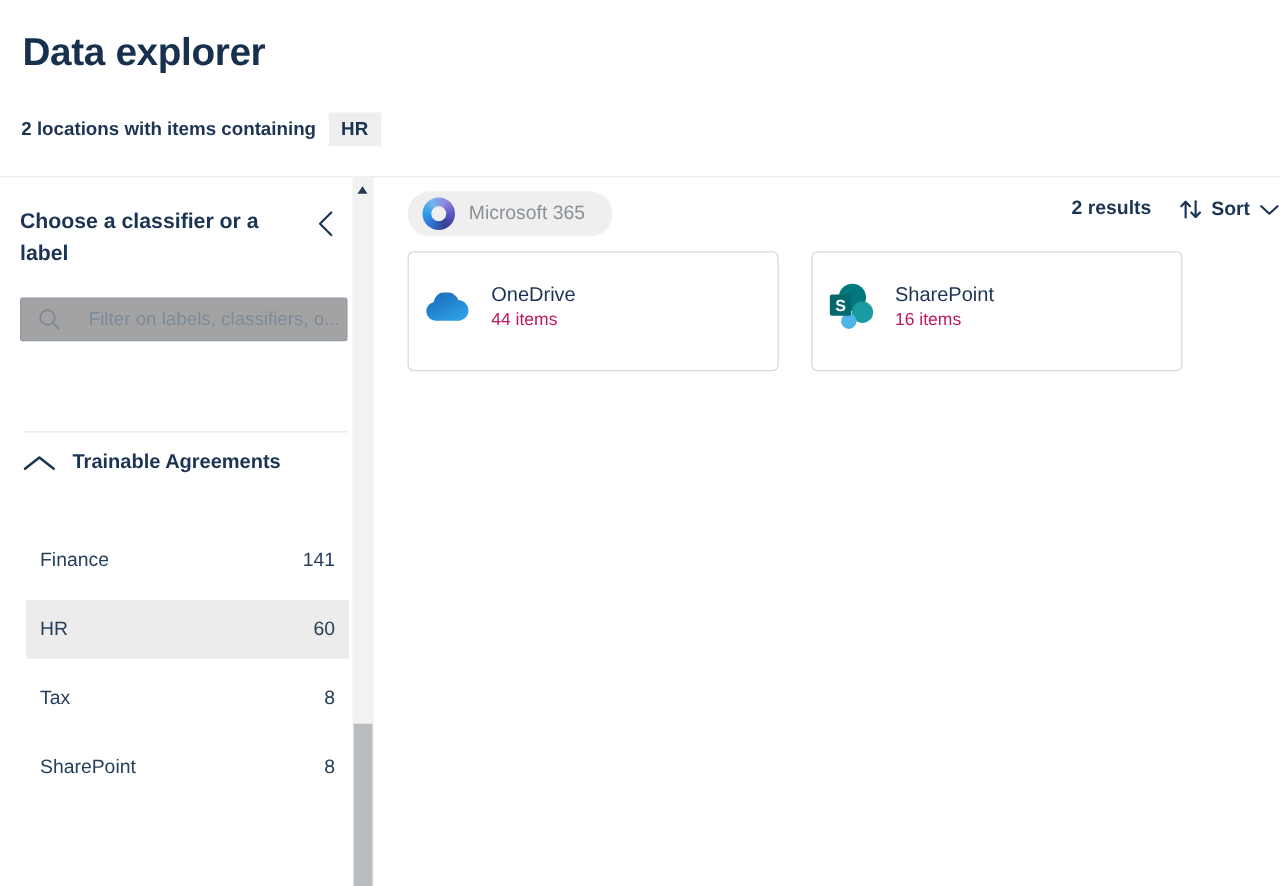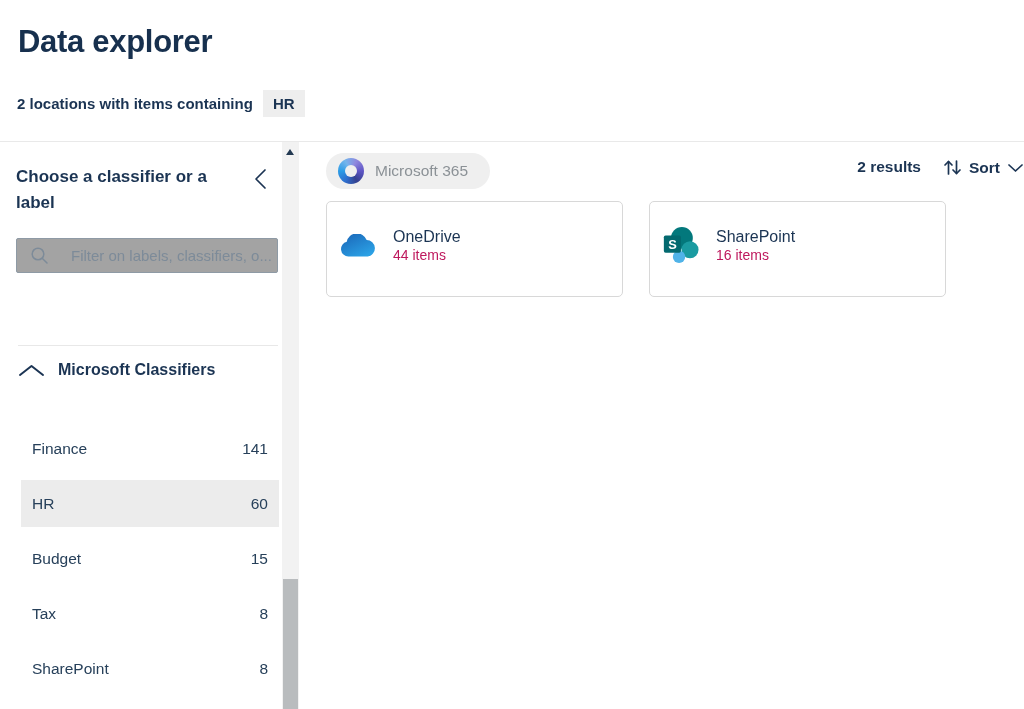--- a/index.html
+++ b/index.html
@@ -102,35 +102,31 @@
   </div>
 
   <div class="sb-divider"></div>
 
   <div class="section-head">
     <span>
       <svg width="27" height="13" viewBox="0 0 27 13">
         <polyline points="2,11 13.5,2 25,11" fill="none" stroke="#1b3453" stroke-width="2" stroke-linecap="round" stroke-linejoin="round"></polyline>
       </svg>
     </span>
-    <span class="section-label">Microsoft Classifiers</span>
+    <span class="section-label">Trainable Agreements</span>
   </div>
 
   <div class="classifier-list">
     <div class="row">
       <span>Finance</span>
       <span class="count">141</span>
     </div>
     <div class="row selected">
       <span>HR</span>
       <span class="count">60</span>
-    </div>
-    <div class="row">
-      <span>Budget</span>
-      <span class="count">15</span>
     </div>
     <div class="row">
       <span>Tax</span>
       <span class="count">8</span>
     </div>
     <div class="row">
       <span>SharePoint</span>
       <span class="count">8</span>
     </div>
   </div>

